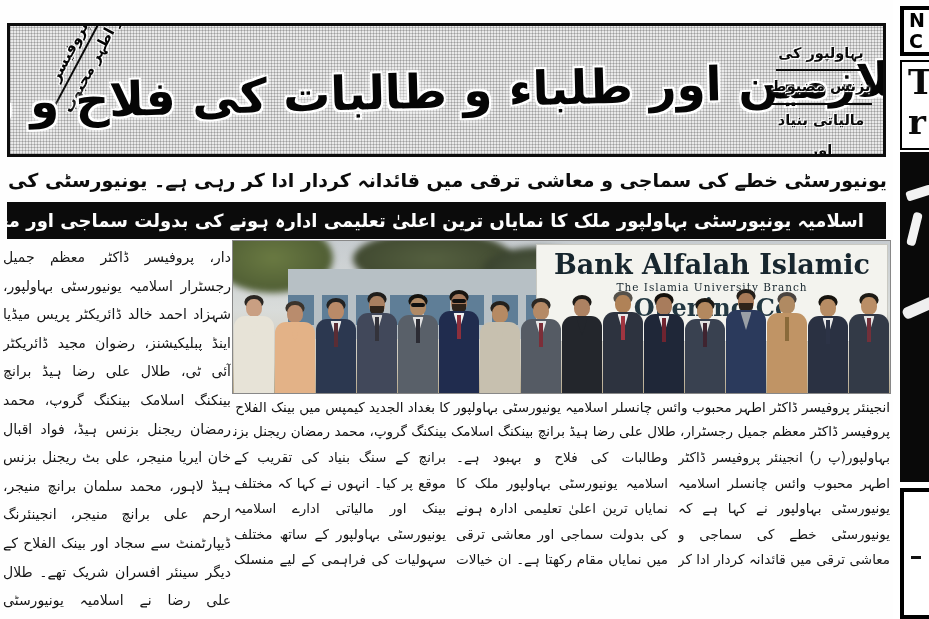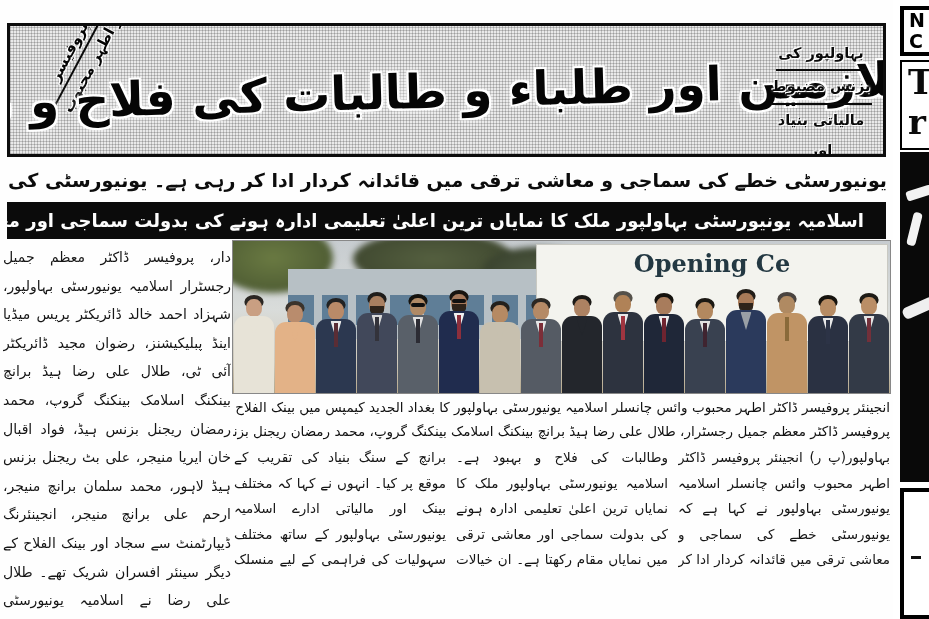--- a/index.html
+++ b/index.html
@@ -147,20 +147,22 @@
   <div class="banner">اسلامیہ یونیورسٹی بہاولپور ملک کا نمایاں ترین اعلیٰ تعلیمی ادارہ ہونے کی بدولت سماجی اور معاشی ترقی میں نمایاں مقام رکھتا ہے؛ وائس چانسلر آئی یو بی</div>
 
   <div class="col-left urdu">دار، پروفیسر ڈاکٹر معظم جمیل رجسٹرار اسلامیہ یونیورسٹی بہاولپور، شہزاد احمد خالد ڈائریکٹر پریس میڈیا اینڈ پبلیکیشنز، رضوان مجید ڈائریکٹر آئی ٹی، طلال علی رضا ہیڈ برانچ بینکنگ اسلامک بینکنگ گروپ، محمد رمضان ریجنل بزنس ہیڈ، فواد اقبال خان ایریا منیجر، علی بٹ ریجنل بزنس ہیڈ لاہور، محمد سلمان برانچ منیجر، ارحم علی برانچ منیجر، انجینئرنگ ڈیپارٹمنٹ سے سجاد اور بینک الفلاح کے دیگر سینئر افسران شریک تھے۔ طلال علی رضا نے اسلامیہ یونیورسٹی بہاولپور کمیونٹی کو بینکنگ خدمات فراہم کرنے کا موقع فراہم کرنے پر بینک الفلاح کی انتظامیہ کی طرف سے وائس چانسلر کا شکریہ ادا کیا اور طلباء اور ملازمین کے لیے بہترین بینکنگ سہولیات کی یقین دہانی کرائی۔</div>
 
   <div class="photo">
     <div class="tree" style="left:-20px;top:-18px;width:120px;height:70px;background:radial-gradient(#6a7a42,#44512e);"></div>
     <div class="tree" style="left:120px;top:-10px;width:160px;height:56px;background:radial-gradient(#556040,#38402a);"></div>
     <div class="tree" style="left:250px;top:6px;width:110px;height:46px;background:radial-gradient(#4d5840,#333b28);"></div>
     <div class="building"></div>
     <div class="sign">
+      <div class="s1">Bank Alfalah Islamic</div>
+      <div class="s2">The Islamia University Branch</div>
       <div class="s3">Opening Ce</div>
     </div>
     <div class="figures">
         <div class="fig" style="left: 0px; height: 96px;">
           <div class="hair" style="background:#2a2622"></div>
                <div class="face" style="background:#c99f82"></div>
           <div class="torso" style="background:#e7e3d7"></div>
             <div class="inner" style="background:#e7e3d7"></div>
         </div>
         <div class="fig" style="left: 41px; height: 90px;">

